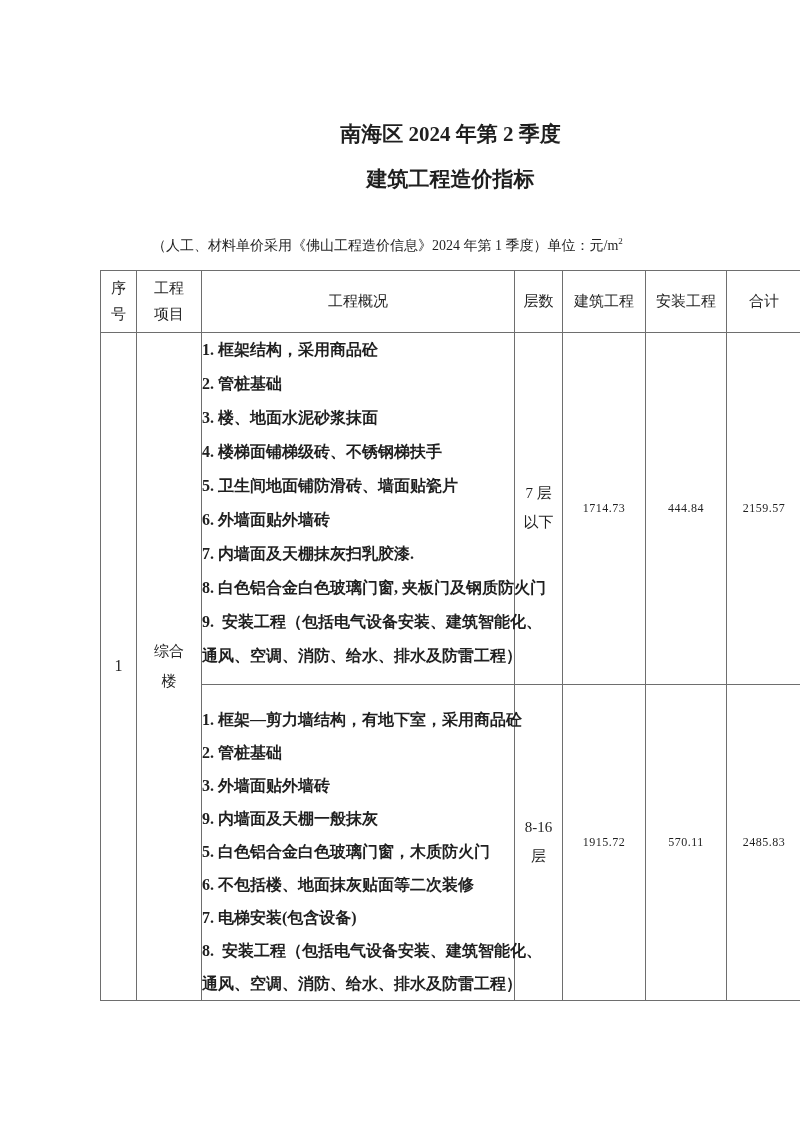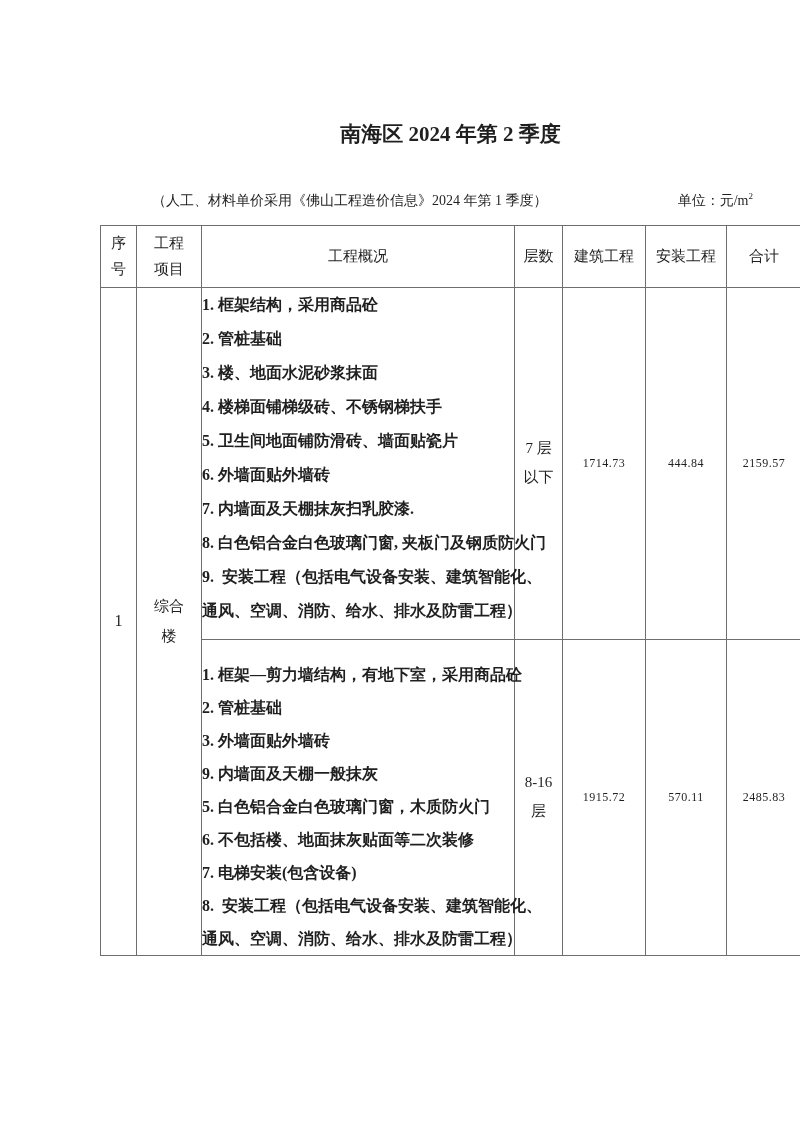--- a/index.html
+++ b/index.html
@@ -6,21 +6,21 @@
   body {
     width:800px; height:1132px; background:#ffffff; position:relative;
     font-family:"Liberation Serif","DejaVu Serif",serif; color:#1f1f1f;
   }
   .page { position:absolute; left:78px; top:0; width:701px;margin-left:22px; }
 
   .t1 { padding-top:122px; text-align:center; font-size:21px; font-weight:bold; line-height:24px; }
   .t2 { padding-top:21px;  text-align:center; font-size:21px; font-weight:bold; line-height:24px; }
 
   .note-row {
-    display:flex; justify-content:space-between; align-items:flex-end;
+    display:flex; justify-content:flex-start; align-items:flex-end;
     margin-top:40px; padding-left:52px; font-size:14px; line-height:20px;
   }
   .unit { padding-right:48px; white-space:nowrap; }
   .unit sup { font-size:9px; }
 
   table.idx { border-collapse:collapse; table-layout:fixed; width:701px; margin-top:14px; }
   table.idx td { border:1px solid #6e6e6e; padding:0; overflow:visible; }
 
   tr.head { height:62px; }
   tr.head td { text-align:center; vertical-align:middle; font-size:15px; }
@@ -42,20 +42,21 @@
   td.fl div { font-size:15px; line-height:29px; white-space:pre;font-family:Liberation Serif, serif; }
 
   td.num { text-align:center; vertical-align:middle; font-size:12px; letter-spacing:0.5px; }
 </style>
 </head>
 <body>
 
 <div class="page">
 
   <div class="t1">南海区 2024 年第 2 季度</div>
+  <div class="t2">建筑工程造价指标</div>
 
   <div class="note-row">
     <span class="note">（人工、材料单价采用《佛山工程造价信息》2024 年第 1 季度）</span>
     <span class="unit"><span>单位：元/m</span><sup>2</sup></span>
   </div>
 
   <table class="idx">
     <colgroup>
       <col style="width:36px">
         <col style="width:65px">

